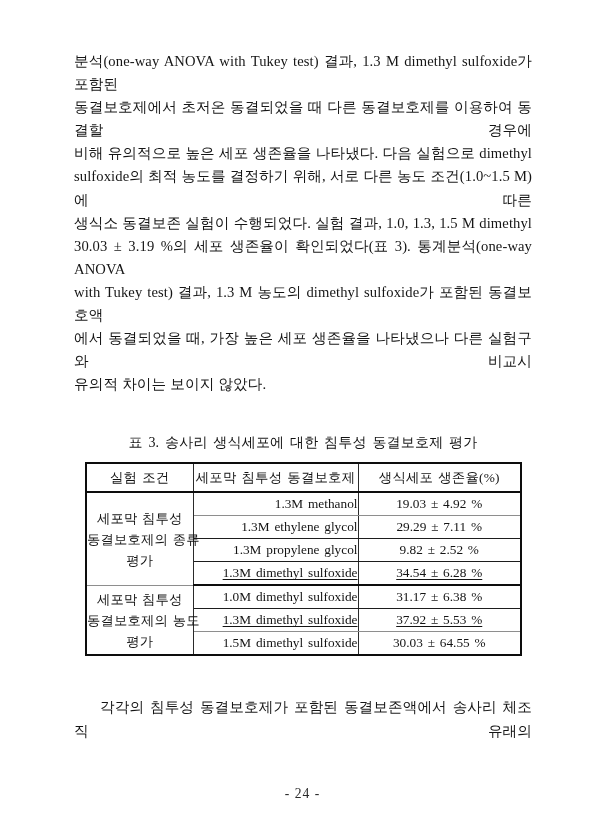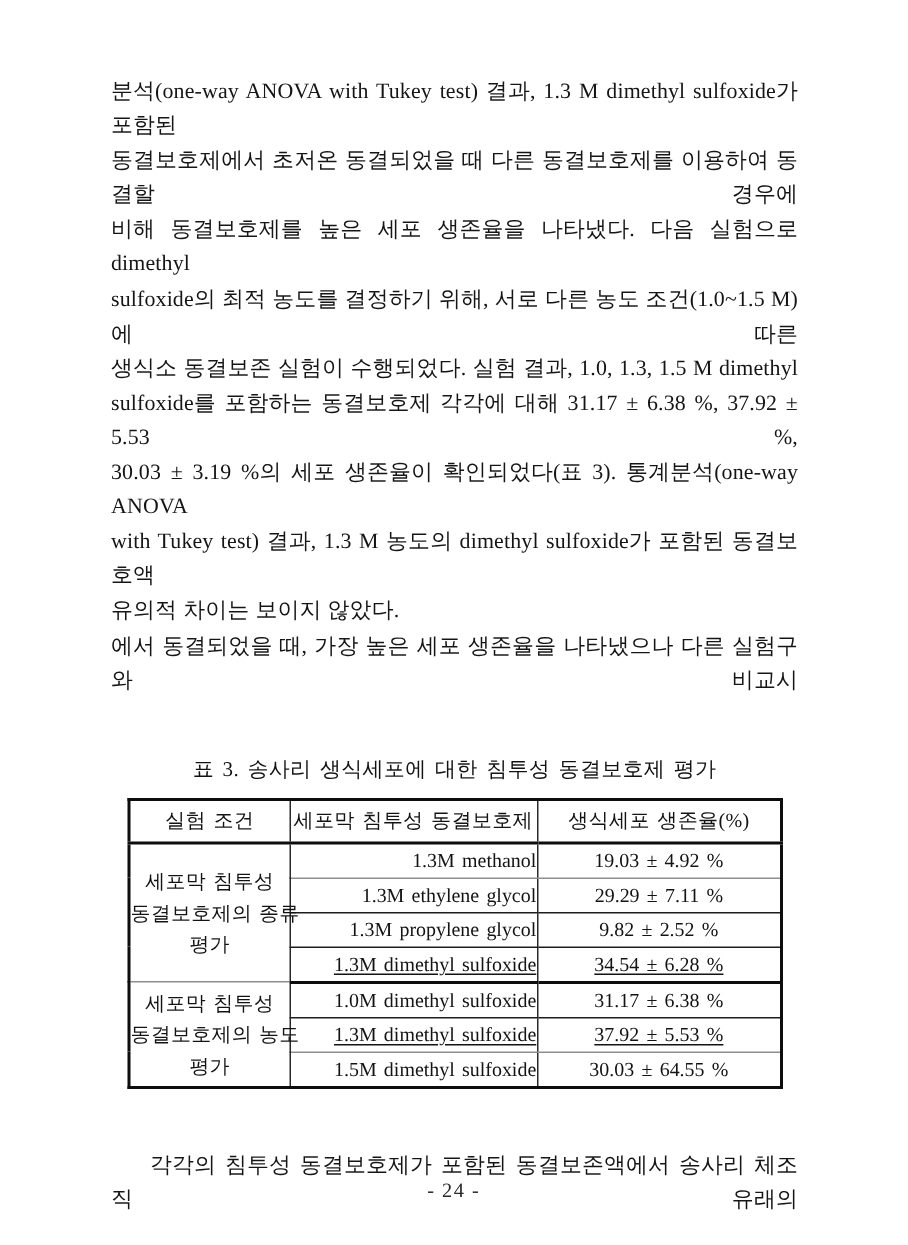--- a/index.html
+++ b/index.html
@@ -158,28 +158,27 @@
 </style>
 </head>
 <body>
 
 <div class="page">
   <div class="content">
 
     <p class="para" id="para1">
         <span class="ln j">분석(one-way ANOVA with Tukey test) 결과, 1.3 M dimethyl sulfoxide가 포함된</span>
         <span class="ln j">동결보호제에서 초저온 동결되었을 때 다른 동결보호제를 이용하여 동결할 경우에</span>
-        <span class="ln j">비해 동결보호제를 높은 세포 생존율을 나타냈다. 다음 실험으로 dimethyl</span>
+        <span class="ln j">비해 유의적으로 높은 세포 생존율을 나타냈다. 다음 실험으로 dimethyl</span>
         <span class="ln j">sulfoxide의 최적 농도를 결정하기 위해, 서로 다른 농도 조건(1.0~1.5 M)에 따른</span>
         <span class="ln j">생식소 동결보존 실험이 수행되었다. 실험 결과, 1.0, 1.3, 1.5 M dimethyl</span>
-        <span class="ln j">sulfoxide를 포함하는 동결보호제 각각에 대해 31.17 ± 6.38 %, 37.92 ± 5.53 %,</span>
         <span class="ln j">30.03 ± 3.19 %의 세포 생존율이 확인되었다(표 3). 통계분석(one-way ANOVA</span>
         <span class="ln j">with Tukey test) 결과, 1.3 M 농도의 dimethyl sulfoxide가 포함된 동결보호액</span>
+        <span class="ln j">에서 동결되었을 때, 가장 높은 세포 생존율을 나타냈으나 다른 실험구와 비교시</span>
         <span class="ln j last">유의적 차이는 보이지 않았다.</span>
-        <span class="ln j">에서 동결되었을 때, 가장 높은 세포 생존율을 나타냈으나 다른 실험구와 비교시</span>
       </p>
 
     <div class="spacer-1"></div>
 
     <div class="table-caption">표 3. 송사리 생식세포에 대한 침투성 동결보호제 평가</div>
 
     <div class="tbl-wrap">
       <table class="results">
         <colgroup>
           <col class="c1">

